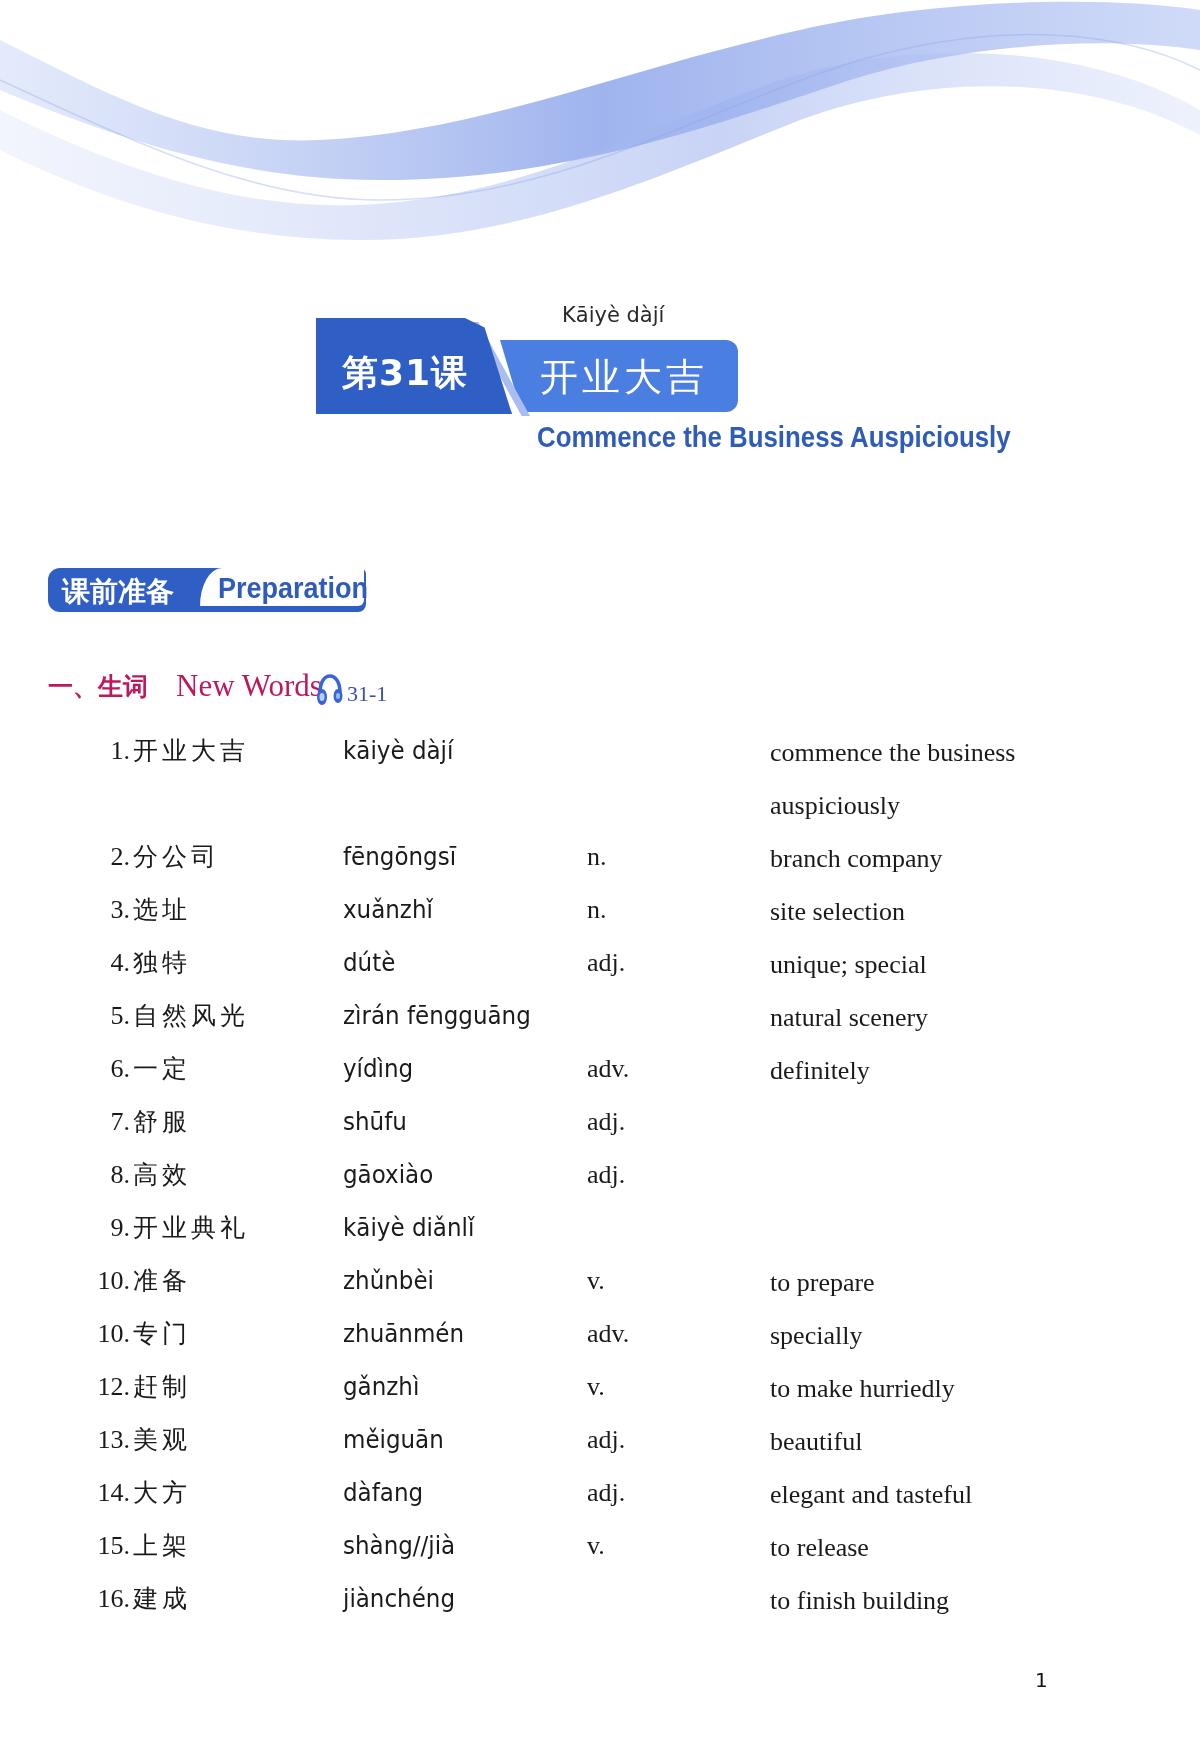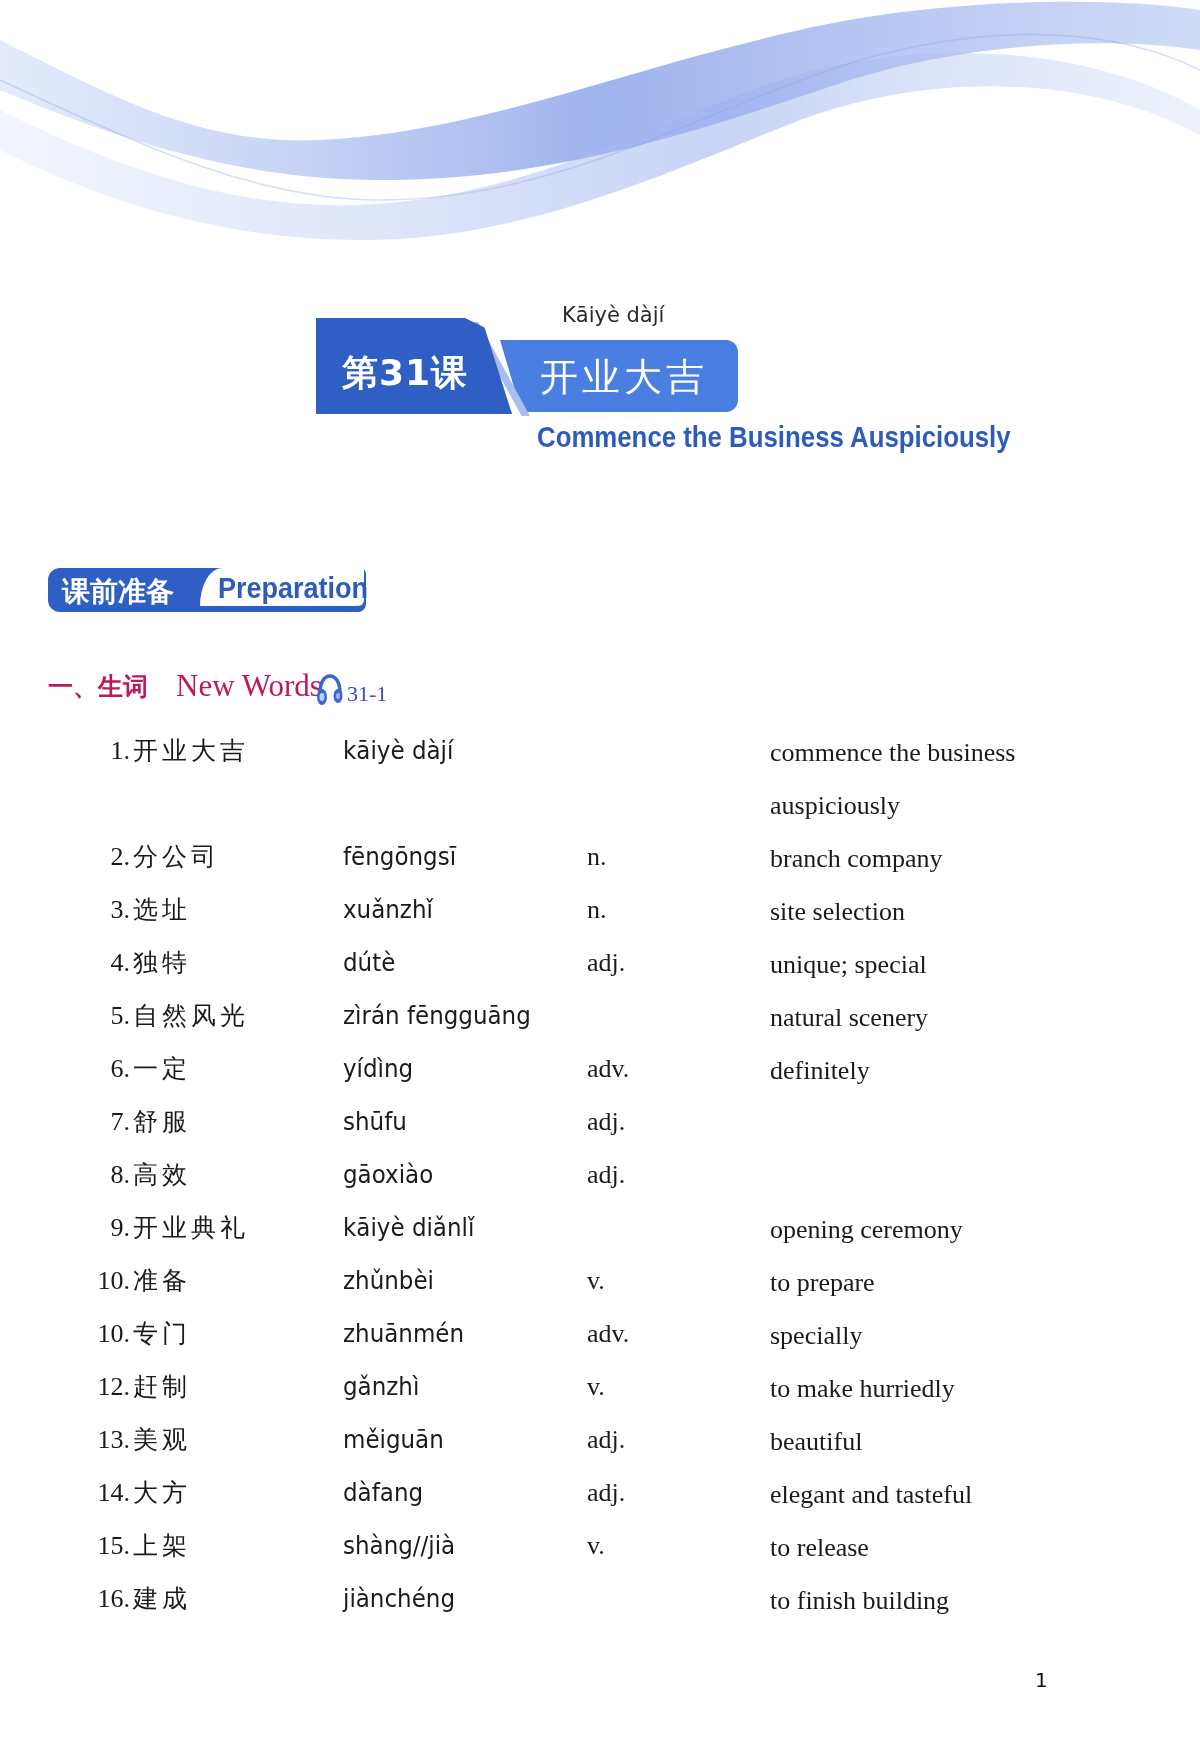--- a/index.html
+++ b/index.html
@@ -222,21 +222,20 @@
     <span class="num">8.</span>
     <span class="hz">高效</span>
     <span class="py">gāoxiào</span>
     <span class="pos">adj.</span>
   </div>
   <div class="row" style="top:477px">
     <span class="num">9.</span>
     <span class="hz">开业典礼</span>
     <span class="py">kāiyè diǎnlǐ</span>
     <span class="pos"></span>
-    <span class="meaning">opening ceremony</span>
   </div>
   <div class="row" style="top:530px">
     <span class="num">10.</span>
     <span class="hz">准备</span>
     <span class="py">zhǔnbèi</span>
     <span class="pos">v.</span>
     <span class="meaning">to prepare</span>
   </div>
   <div class="row" style="top:583px">
     <span class="num">10.</span>

